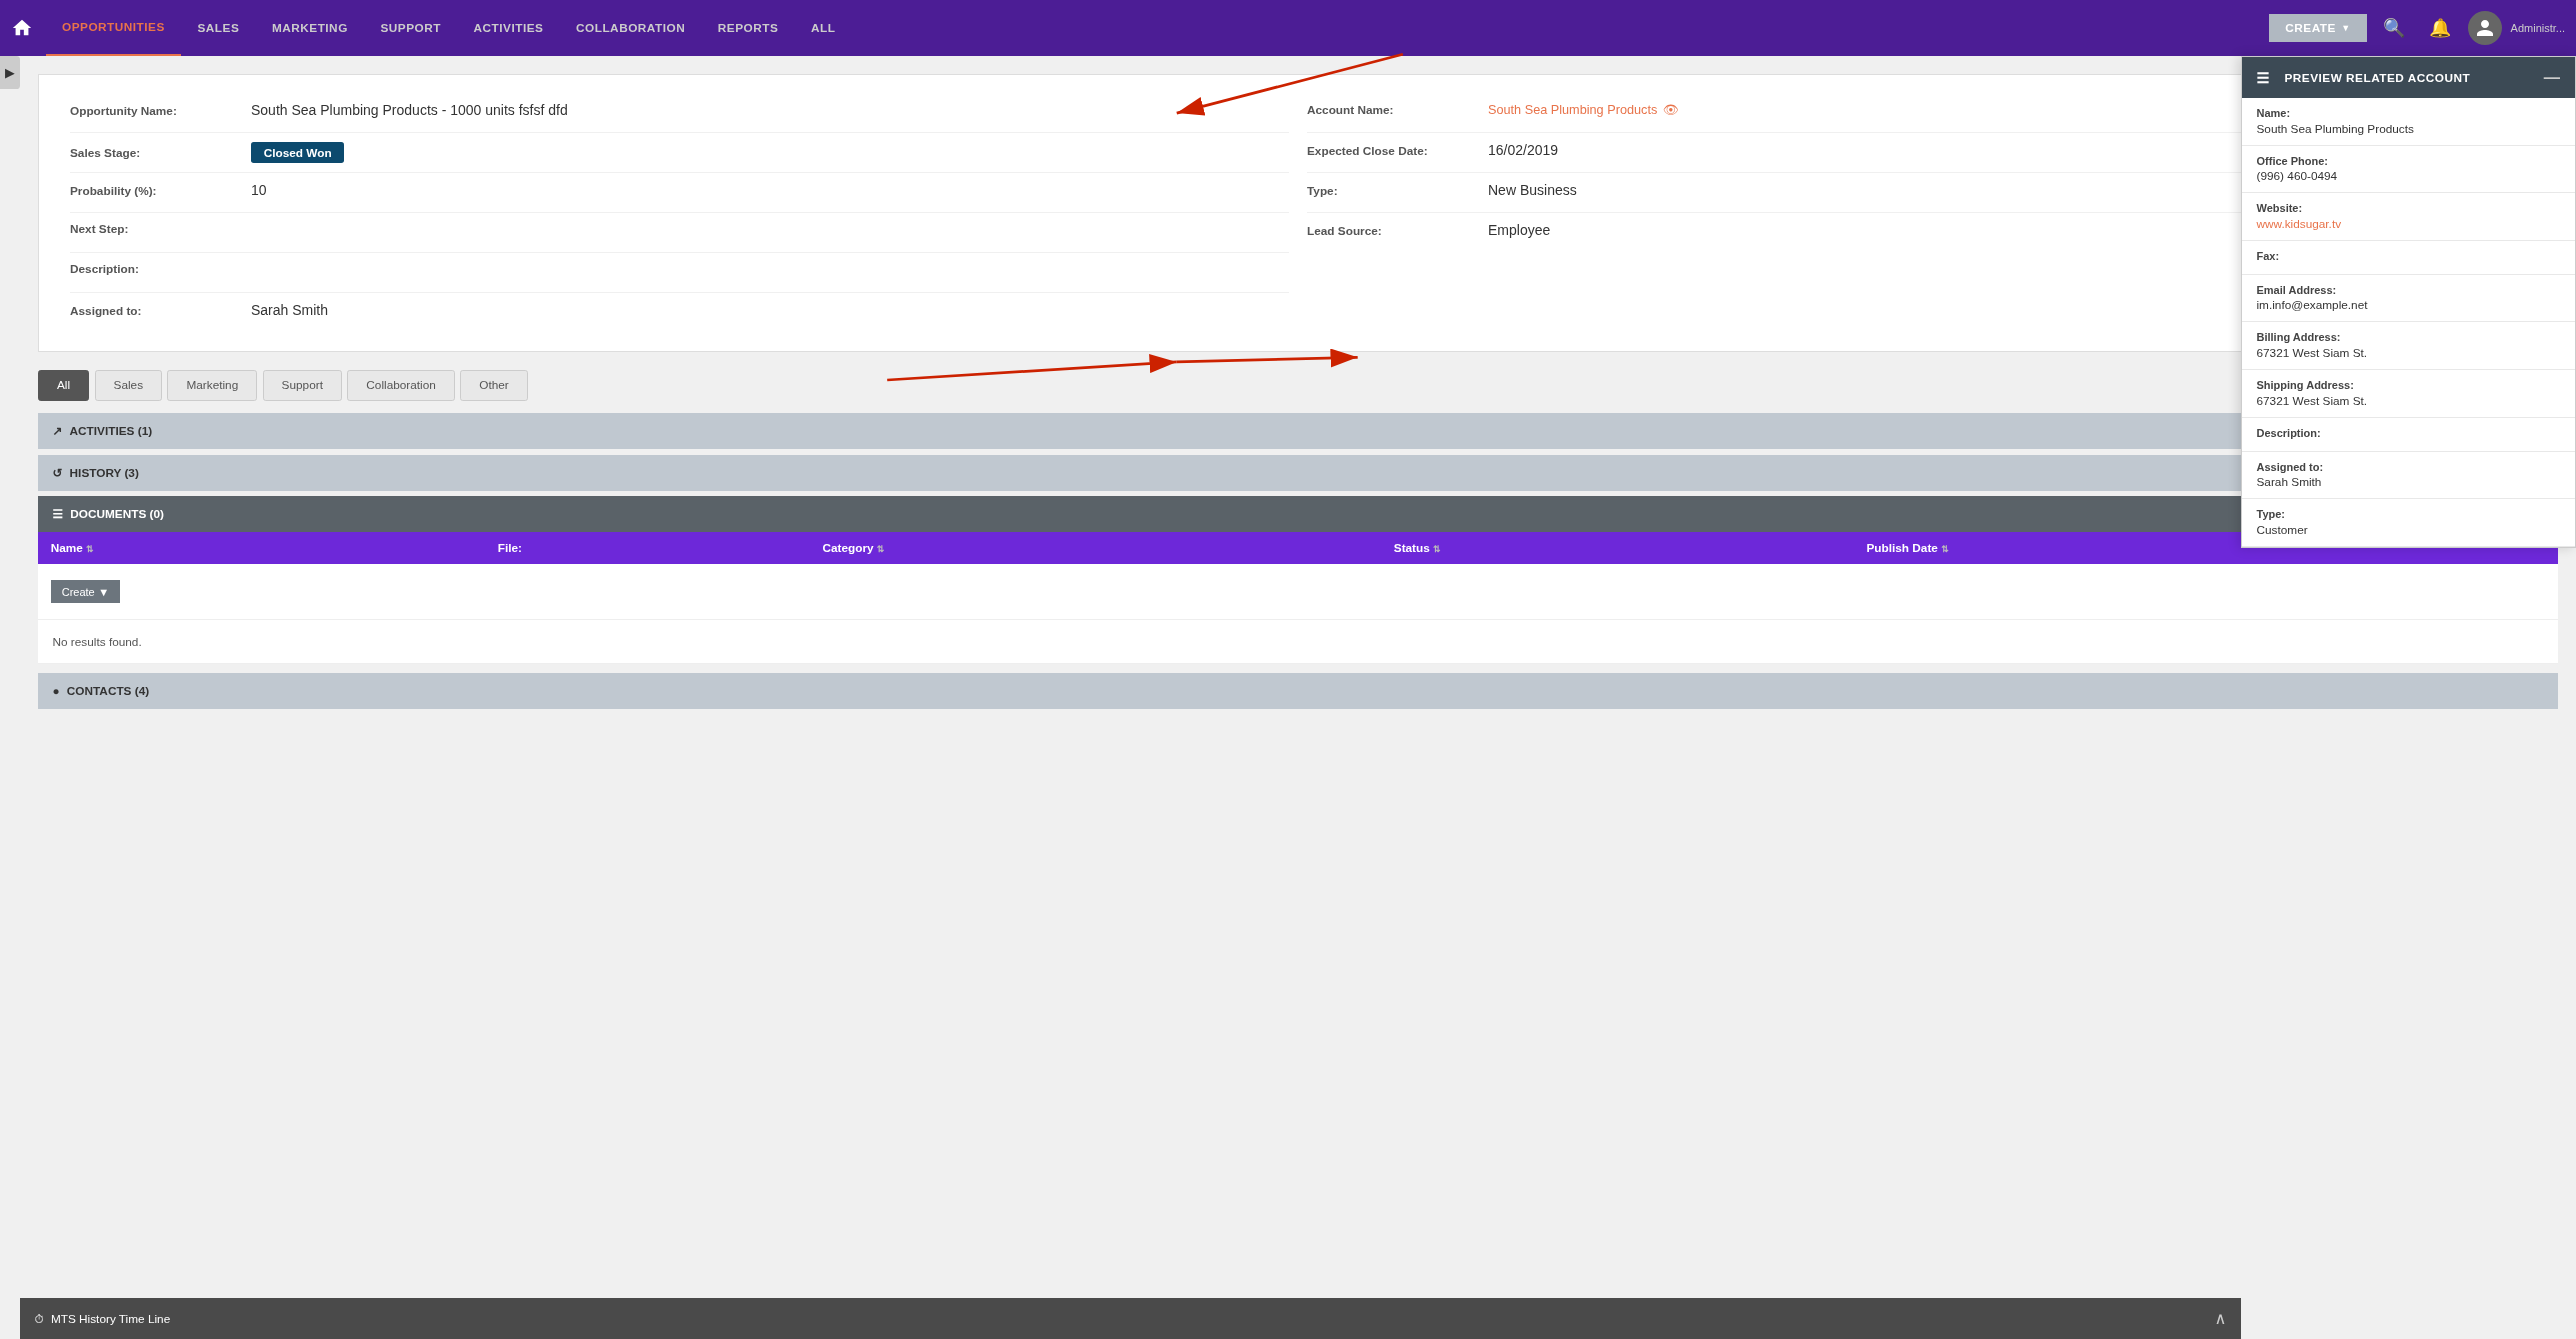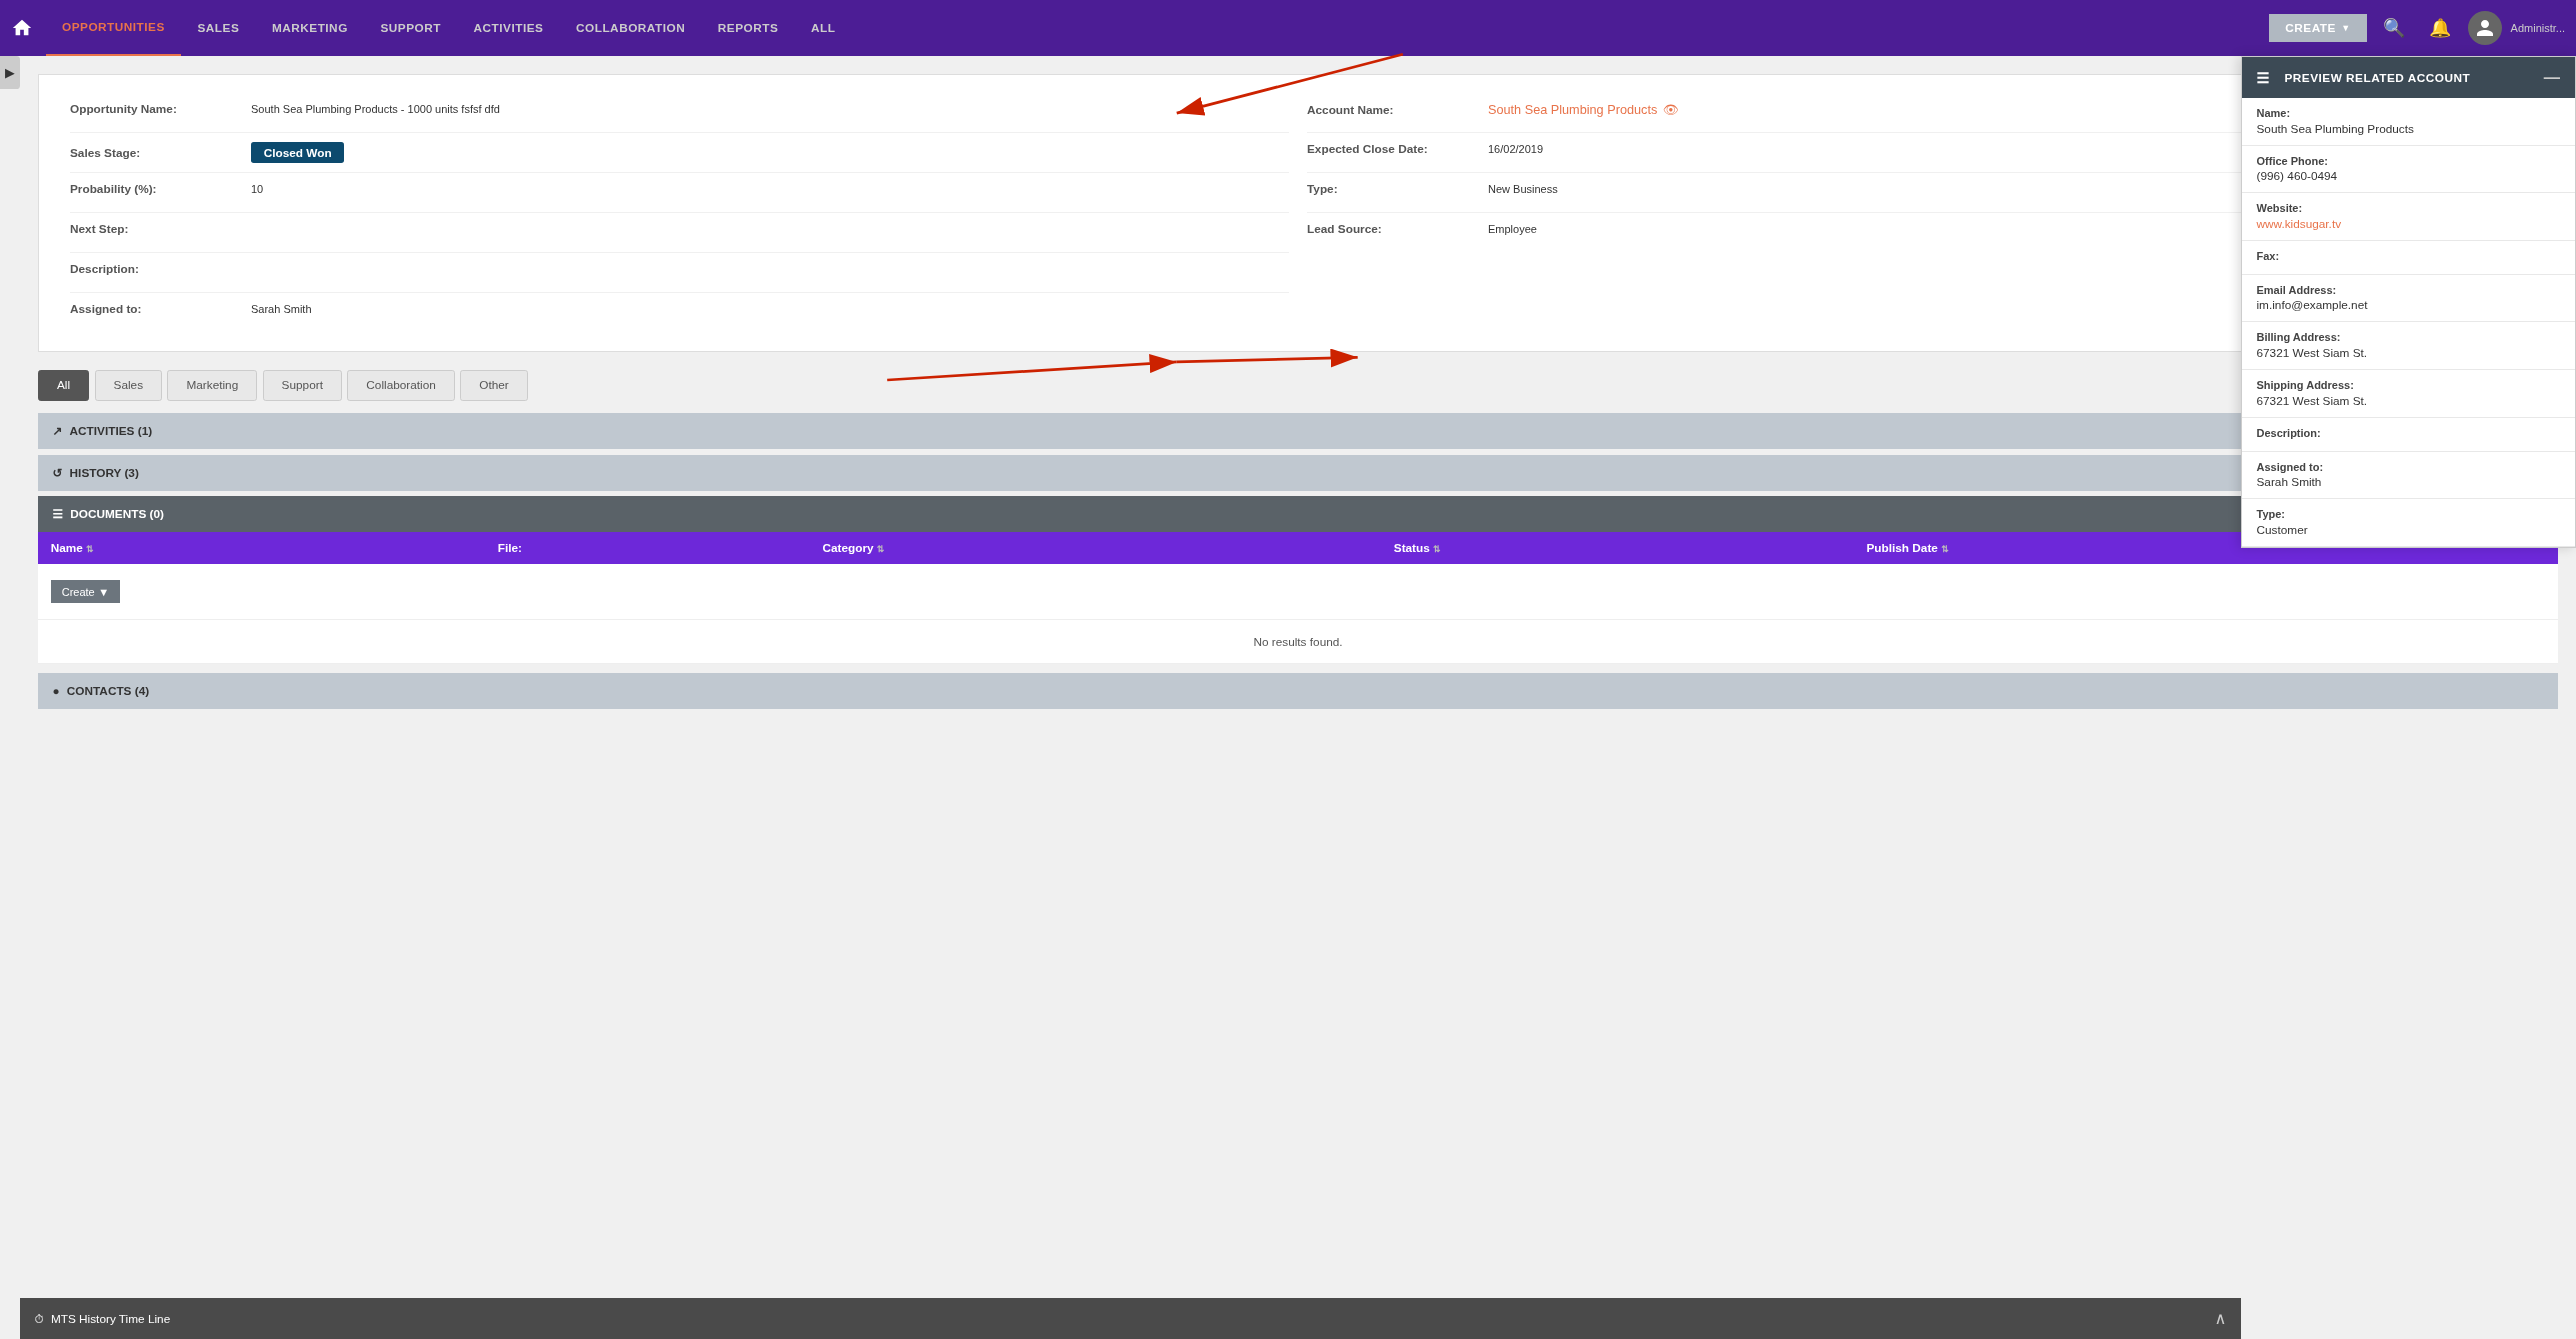--- a/index.html
+++ b/index.html
@@ -121,21 +121,21 @@
     }
     .form-row:last-child { border-bottom: none; }
     .form-label {
       font-weight: bold;
       color: #555;
       min-width: 181px;
       font-size: 11.8px;
     }
     .form-value {
       color: #333;
-      font-size: 11px;
+      font-size: 14px;
     }
     .badge-green {
       background: #0c4a6e;
       color: #fff;
       padding: 3.6px 12.7px;
       border-radius: 2.7px;
       font-size: 11.8px;
       font-weight: bold;
     }
     .link-orange { color: #e8734a; cursor: pointer; text-decoration: none; }
@@ -195,21 +195,21 @@
       font-size: 11.8px;
       font-weight: bold;
     }
     .doc-table th .sort-icon { font-size: 9px; color: #bbb; }
     .doc-table td {
       padding: 9px 12.7px;
       border-bottom: 0.9px solid #eee;
       font-size: 11.8px;
     }
     .doc-table .no-results {
-      text-align: center;
+      text-align: left;
       color: #555;
       padding: 14.5px;
     }
     .btn-small-create {
       background: #6c757d;
       color: #fff;
       border: none;
       padding: 5.4px 11px;
       font-size: 11px;
       cursor: pointer;

